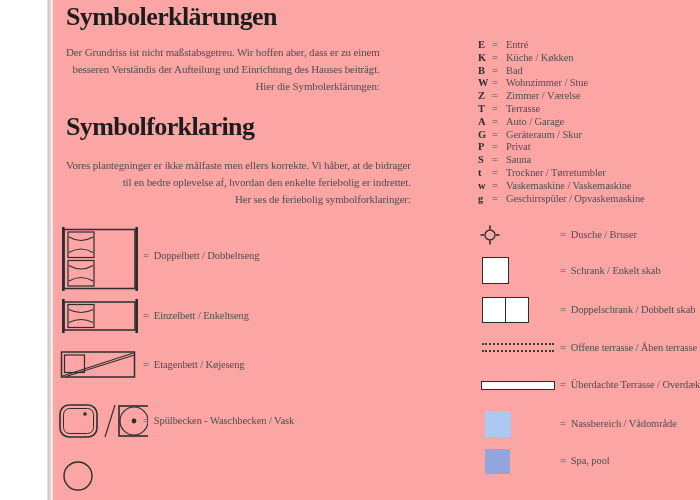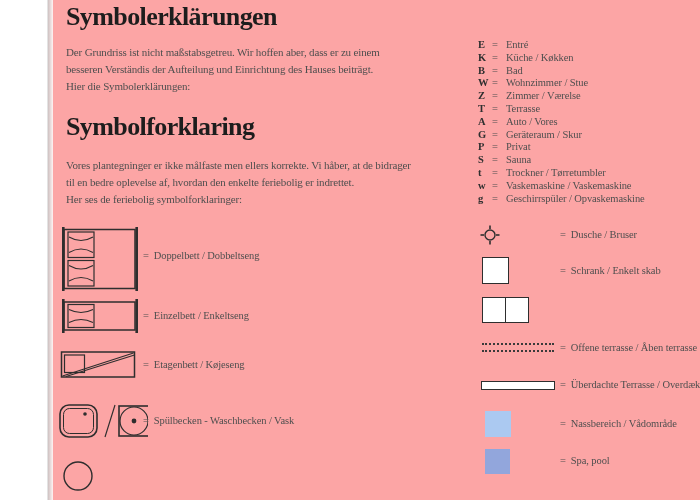--- a/index.html
+++ b/index.html
@@ -12,21 +12,21 @@
   .scan-edge{
     position:absolute;left:0;top:0;width:5px;height:500px;
     background:linear-gradient(to right,#c6c6c6,#efefef 70%,#ffffff);
     opacity:.85;
   }
   .h1{
     position:absolute;left:18px;font-size:26px;font-weight:bold;color:#1d1d1d;
     letter-spacing:-0.6px;white-space:nowrap;
   }
   .para{position:absolute;left:18px;font-size:11px;line-height:17px;color:#4f4f4f;
-    letter-spacing:-0.15px;white-space:nowrap;}
+    letter-spacing:-0.15px;white-space:nowrap;text-align:right;}
   .abbr-list{position:absolute;left:430px;top:39px;font-size:10.5px;line-height:12.8px;
     color:#4f4f4f;letter-spacing:-0.1px;}
   .abbr-row{display:flex;}
   .abbr-key{width:14px;font-weight:bold;color:#2f2f2f;}
   .abbr-eq{width:14px;color:#4f4f4f;}
   .lbl{position:absolute;font-size:10.5px;color:#4f4f4f;letter-spacing:-0.1px;white-space:nowrap;}
   .lbl .eq{margin-right:5px;}
   .icon{position:absolute;}
   .sq{position:absolute;border:1.6px solid #2e2e2e;background:#fff;box-sizing:border-box;}
   .dsq{position:absolute;border:1.6px solid #2e2e2e;background:#fff;box-sizing:border-box;display:flex;}
@@ -85,21 +85,21 @@
         <span>Zimmer / Værelse</span>
       </div>
     <div class="abbr-row">
         <span class="abbr-key">T</span>
         <span class="abbr-eq">=</span>
         <span>Terrasse</span>
       </div>
     <div class="abbr-row">
         <span class="abbr-key">A</span>
         <span class="abbr-eq">=</span>
-        <span>Auto / Vores</span>
+        <span>Auto / Garage</span>
       </div>
     <div class="abbr-row">
         <span class="abbr-key">G</span>
         <span class="abbr-eq">=</span>
         <span>Geräteraum / Skur</span>
       </div>
     <div class="abbr-row">
         <span class="abbr-key">P</span>
         <span class="abbr-eq">=</span>
         <span>Privat</span>
@@ -192,20 +192,21 @@
     </svg>
   </div>
   <div class="lbl" style="left:512px;top:229px"><span class="eq">=</span><span>Dusche / Bruser</span></div>
 
   <div class="sq" style="left:434px;top:257px;width:27px;height:27px"></div>
   <div class="lbl" style="left:512px;top:265px"><span class="eq">=</span><span>Schrank / Enkelt skab</span></div>
 
   <div class="dsq" style="left:434px;top:297px;width:47px;height:26px">
       <div class="div"></div>
     </div>
+  <div class="lbl" style="left:512px;top:304px"><span class="eq">=</span><span>Doppelschrank / Dobbelt skab</span></div>
 
   <div class="dotted" style="left:434px;top:343px;width:72px"></div>
   <div class="lbl" style="left:512px;top:342px"><span class="eq">=</span><span>Offene terrasse / Åben terrasse</span></div>
 
   <div class="covered" style="left:433px;top:381px;width:74px;height:9px"></div>
   <div class="lbl" style="left:512px;top:379px"><span class="eq">=</span><span>Überdachte Terrasse / Overdækket terrasse</span></div>
 
   <div class="chip" style="left: 437px; top: 411px; width: 26px; height: 26px; background-color: rgb(171, 201, 241);"></div>
   <div class="lbl" style="left:512px;top:418px"><span class="eq">=</span><span>Nassbereich / Vådområde</span></div>
 

